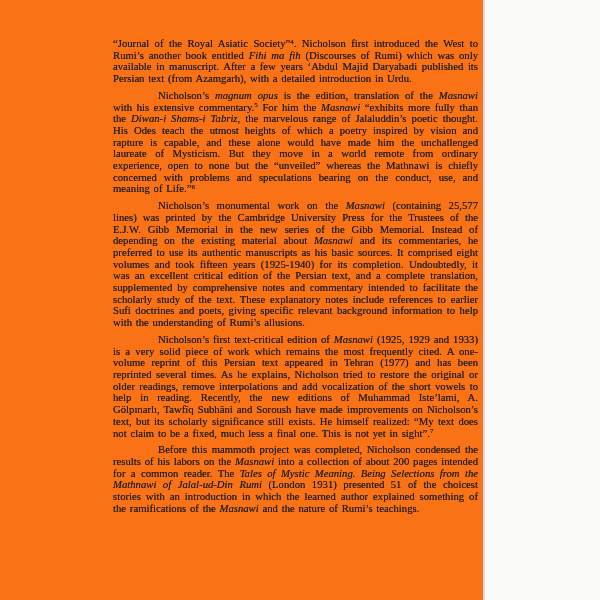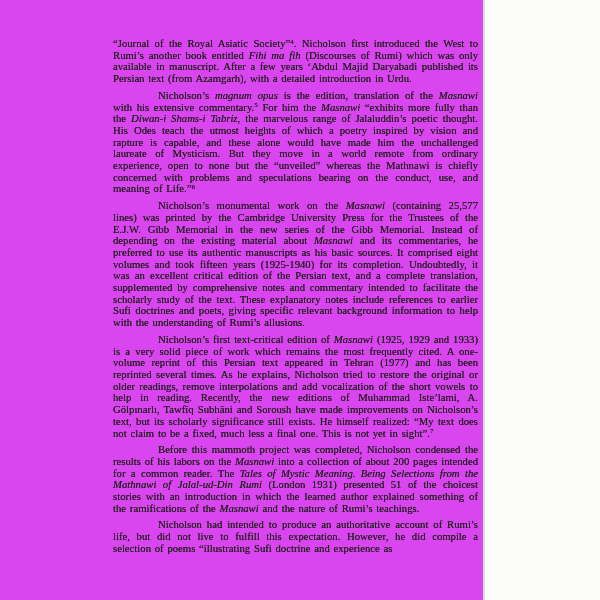--- a/index.html
+++ b/index.html
@@ -5,21 +5,21 @@
   html, body { margin: 0; padding: 0; }
   body {
     width: 600px; height: 600px;
     background: #fdfdfc;
     overflow: hidden;
     position: relative;
     font-family: "Liberation Serif", "DejaVu Serif", serif;
   }
   .scan {
     position: absolute; inset: 0;
-    background: #d946ef;
+    background: #f97316;
   }
   .right-strip {
     position: absolute; top: 0; bottom: 0; left: 485px; right: 0;
     background: #fbfbfa;
   }
   .edge-line {
     position: absolute; top: 0; bottom: 0; left: 483px; width: 2px;
     background: #d9dbdc;
   }
   .text-block {
@@ -47,15 +47,14 @@
 
 <div class="scan">
   <div class="right-strip"></div>
   <div class="edge-line"></div>
   <div class="text-block" id="text-block">
       <p class="no-indent"><span>“Journal of the Royal Asiatic Society”</span><sup>4</sup><span>. Nicholson first introduced the West to Rumi’s another book entitled </span><i>Fihi ma fih</i><span> (Discourses of Rumi) which was only available in manuscript. After a few years ‘Abdul Majid Daryabadi published its Persian text (from Azamgarh), with a detailed introduction in Urdu.</span></p>
       <p><span>Nicholson’s </span><i>magnum opus</i><span> is the edition, translation of the </span><i>Masnawi</i><span> with his extensive commentary.</span><sup>5</sup><span> For him the </span><i>Masnawi</i><span> “exhibits more fully than the </span><i>Diwan-i Shams-i Tabriz</i><span>, the marvelous range of Jalaluddin’s poetic thought. His Odes teach the utmost heights of which a poetry inspired by vision and rapture is capable, and these alone would have made him the unchallenged laureate of Mysticism. But they move in a world remote from ordinary experience, open to none but the “unveiled” whereas the Mathnawi is chiefly concerned with problems and speculations bearing on the conduct, use, and meaning of Life.”</span><sup>6</sup></p>
       <p><span>Nicholson’s monumental work on the </span><i>Masnawi</i><span> (containing 25,577 lines) was printed by the Cambridge University Press for the Trustees of the E.J.W. Gibb Memorial in the new series of the Gibb Memorial. Instead of depending on the existing material about </span><i>Masnawi</i><span> and its commentaries, he preferred to use its authentic manuscripts as his basic sources. It comprised eight volumes and took fifteen years (1925-1940) for its completion. Undoubtedly, it was an excellent critical edition of the Persian text, and a complete translation, supplemented by comprehensive notes and commentary intended to facilitate the scholarly study of the text. These explanatory notes include references to earlier Sufi doctrines and poets, giving specific relevant background information to help with the understanding of Rumi’s allusions.</span></p>
       <p><span>Nicholson’s first text-critical edition of </span><i>Masnawi</i><span> (1925, 1929 and 1933) is a very solid piece of work which remains the most frequently cited. A one-volume reprint of this Persian text appeared in Tehran (1977) and has been reprinted several times. As he explains, Nicholson tried to restore the original or older readings, remove interpolations and add vocalization of the short vowels to help in reading. Recently, the new editions of Muhammad Iste’lami, A. Gölpınarlı, Tawfīq Subhāni and Soroush have made improvements on Nicholson’s text, but its scholarly significance still exists. He himself realized: “My text does not claim to be a fixed, much less a final one. This is not yet in sight”.</span><sup>7</sup></p>
       <p><span>Before this mammoth project was completed, Nicholson condensed the results of his labors on the </span><i>Masnawi</i><span> into a collection of about 200 pages intended for a common reader. The </span><i>Tales of Mystic Meaning. Being Selections from the Mathnawi of Jalal-ud-Din Rumi</i><span> (London 1931) presented 51 of the choicest stories with an introduction in which the learned author explained something of the ramifications of the </span><i>Masnawi</i><span> and the nature of Rumi’s teachings.</span></p>
-      <p><span>Nicholson had intended to produce an authoritative account of Rumi’s life, but did not live to fulfill this expectation. However, he did compile a selection of poems “illustrating Sufi doctrine and experience as</span></p>
     </div>
 </div>
 
 </body></html>

